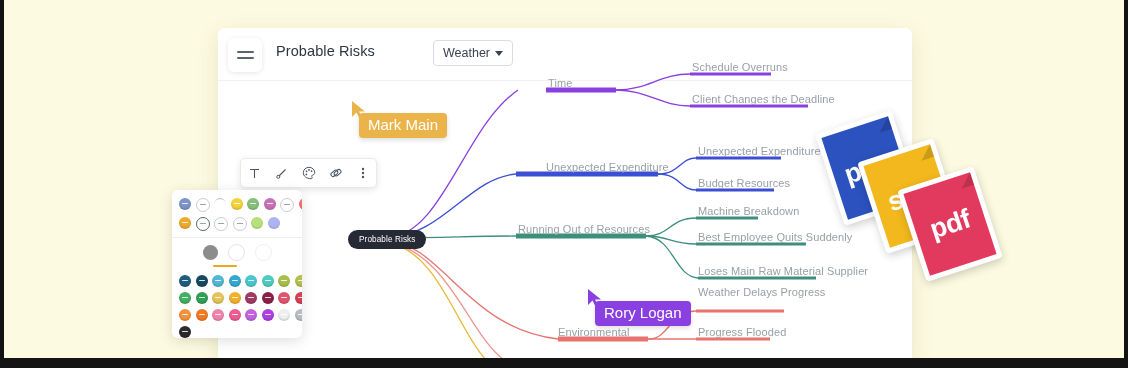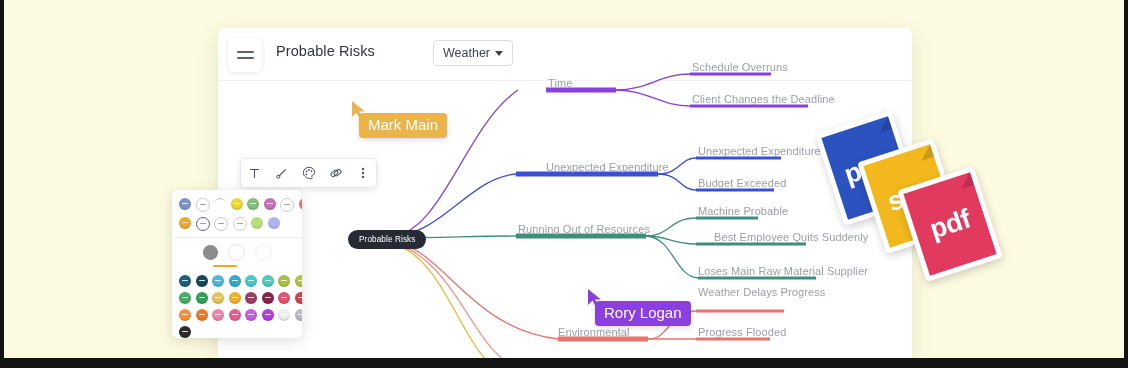--- a/index.html
+++ b/index.html
@@ -162,23 +162,23 @@
   <div id="root-node" style="left:130px;top:202px">Probable Risks</div>
 
   <div class="node-label" style="left:330px;top:49px">Time</div>
   <div class="node-label" style="left:328px;top:133px">Unexpected Expenditure</div>
   <div class="node-label" style="left:300px;top:195px">Running Out of Resources</div>
   <div class="node-label" style="left:340px;top:298px">Environmental</div>
 
   <div class="node-label" style="left:474px;top:33px">Schedule Overruns</div>
   <div class="node-label" style="left:474px;top:65px">Client Changes the Deadline</div>
   <div class="node-label" style="left:480px;top:117px">Unexpected Expenditure</div>
-  <div class="node-label" style="left:480px;top:149px">Budget Exceeded</div>
-  <div class="node-label" style="left:480px;top:177px">Machine Probable</div>
-  <div class="node-label" style="left:496px;top:203px">Best Employee Quits Suddenly</div>
+  <div class="node-label" style="left:480px;top:149px">Budget Resources</div>
+  <div class="node-label" style="left:480px;top:177px">Machine Breakdown</div>
+  <div class="node-label" style="left:480px;top:203px">Best Employee Quits Suddenly</div>
   <div class="node-label" style="left:480px;top:237px">Loses Main Raw Material Supplier</div>
   <div class="node-label" style="left:480px;top:258px">Weather Delays Progress</div>
   <div class="node-label" style="left:480px;top:298px">Progress Flooded</div>
 
   <div style="position:absolute;left:132px;top:72px;">
     <svg width="18" height="20" viewBox="0 0 18 20">
       <path d="M2,1 L2,17 L6.5,12.5 L9.5,18.5 L12,17 L9,11.5 L15,11.5 Z" fill="#EBB44A"></path>
     </svg>
     <div class="cursor-tag" style="left:9px;top:13px;background:#EBB44A;">Mark Main</div>
   </div>

